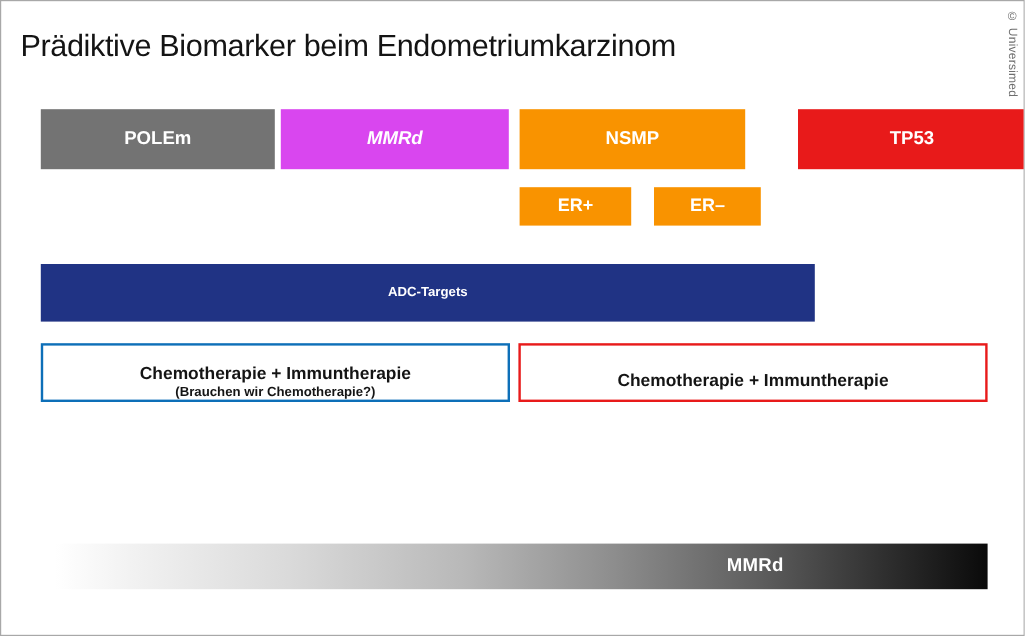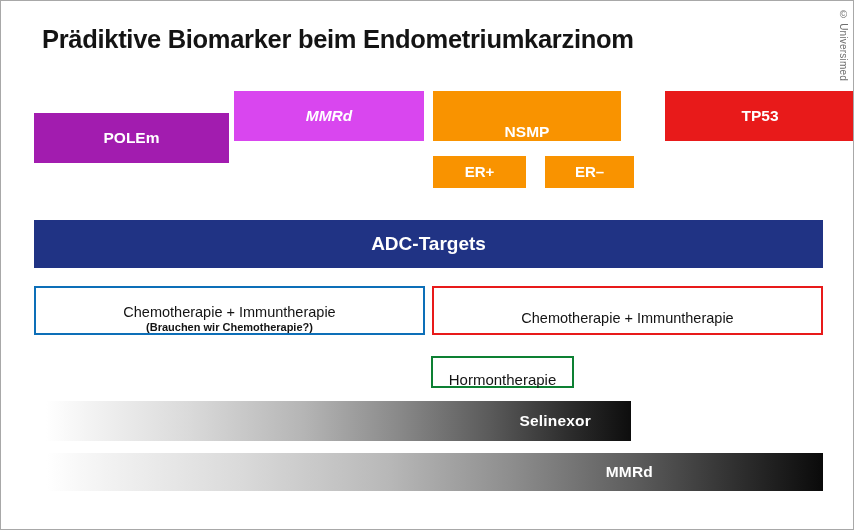--- a/index.html
+++ b/index.html
@@ -17,24 +17,24 @@
     height: 530px;
     background: #ffffff;
     border: 1px solid #a8a8a8;
     box-sizing: border-box;
     overflow: hidden;
   }
 
   
   #title {
     position: absolute;
-    left: 41px;
+    left: 16px;
     top: 24px;
     font-size: 25.5px;
-    font-weight: bold;
+    font-weight: normal;
     letter-spacing: -0.3px;
     color: #141414;
     white-space: nowrap;
   }
 
   
   #copyright {
     position: absolute;
     right: 4px;
     top: 8px;
@@ -68,21 +68,21 @@
     background: #ffffff;
     display: flex;
     flex-direction: column;
     align-items: center;
     justify-content: center;
     text-align: center;
     color: #141414;
   }
   .outline-box .line1 {
     font-size: 14.5px;
-    font-weight: normal;
+    font-weight: bold;
     line-height: 1.25;
     margin-top: 16px;
   }
   .outline-box .line2 {
     font-size: 11px;
     font-weight: bold;
     line-height: 1.25;
   }
 
   
@@ -105,22 +105,22 @@
   #b-polem { left: 33px;  width: 195px; }
   #b-mmrd  { left: 233px; width: 190px; }
   #b-nsmp  { left: 432px; width: 188px; }
   #b-tp53  { left: 632px; width: 190px; margin-left: 32px; }
 
   #row-er .block { top: 155px; height: 32px; font-size: 15px; }
   #b-erpos { left: 432px; width: 93px; }
   #b-erneg { left: 544px; width: 89px; }
 
   #b-adctargets {
-    left: 33px; top: 219px; width: 789px; height: 48px;
-    font-size: 19px;
+    left: 33px; top: 219px; width: 645px; height: 48px;
+    font-size: 11px;
   }
 
   #o-chemo-left  { left: 33px;  top: 285px; width: 391px; height: 49px; border: 2px solid #0d6fb8; }
   #o-chemo-right { left: 431px; top: 285px; width: 391px; height: 49px; border: 2px solid #e81a1a; }
   #o-hormon {
     left: 430px; top: 355px; width: 143px; height: 32px;
     border: 2px solid #0d8033;
     justify-content: center;
   }
   #o-hormon .line1 { font-size: 15px; }
@@ -156,27 +156,27 @@
 </head>
 <body>
 
 <div id="figure" style="background: rgb(255, 255, 255); border-color: rgb(168, 168, 168);">
 
   <div id="title">Prädiktive Biomarker beim Endometriumkarzinom</div>
 
   <div id="copyright">© Universimed</div>
 
   <div id="row-biomarkers">
-    <div class="block" id="b-polem" style="background-color: #a21caf; margin-top: 22px;">
+    <div class="block" id="b-polem" style="background-color: #737373;">
       <span>POLEm</span>
     </div>
     <div class="block" id="b-mmrd" style="background-color: #d946ef; font-style: italic;">
       <span>MMRd</span>
     </div>
-    <div class="block" id="b-nsmp" style="background-color: rgb(249, 147, 0); align-items: flex-end;">
+    <div class="block" id="b-nsmp" style="background-color: rgb(249, 147, 0);">
       <span>NSMP</span>
     </div>
     <div class="block" id="b-tp53" style="background-color: rgb(232, 26, 26);">
       <span>TP53</span>
     </div>
   </div>
 
   <div id="row-er">
     <div class="block" id="b-erpos" style="background-color: rgb(249, 147, 0);">
       <span>ER+</span>
@@ -192,25 +192,19 @@
 
   <div class="outline-box" id="o-chemo-left" style="border-color: rgb(13, 111, 184);">
     <div class="line1">Chemotherapie + Immuntherapie</div>
     <div class="line2">(Brauchen wir Chemotherapie?)</div>
   </div>
 
   <div class="outline-box" id="o-chemo-right" style="border-color: rgb(232, 26, 26);">
     <div class="line1">Chemotherapie + Immuntherapie</div>
   </div>
 
-  <div class="outline-box" id="o-hormon" style="border-color: rgb(13, 128, 51);">
-    <div class="line1">Hormontherapie</div>
-  </div>
-
-  <div class="grad-bar" id="g-selinexor">
-    <span class="bar-label">Selinexor</span>
-  </div>
+
 
   <div class="grad-bar" id="g-adcs">
     <span class="bar-label">MMRd</span>
   </div>
 
 </div>
 
 </body></html>

